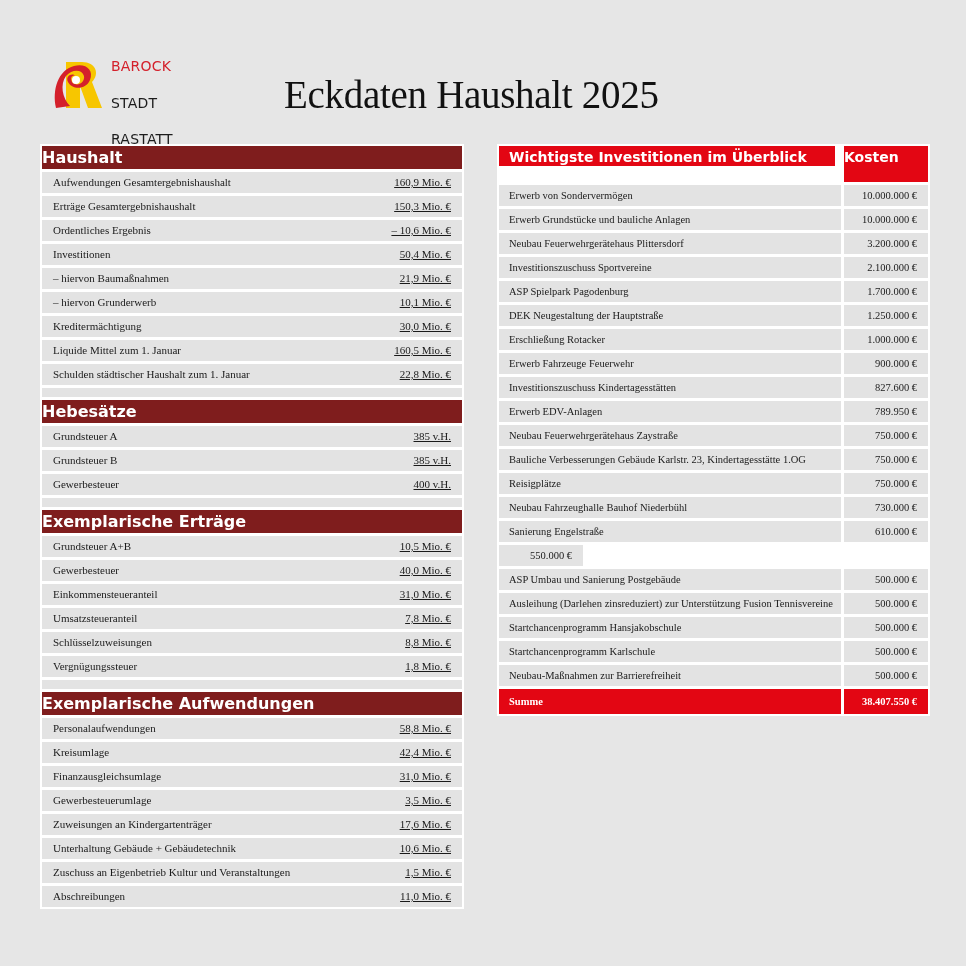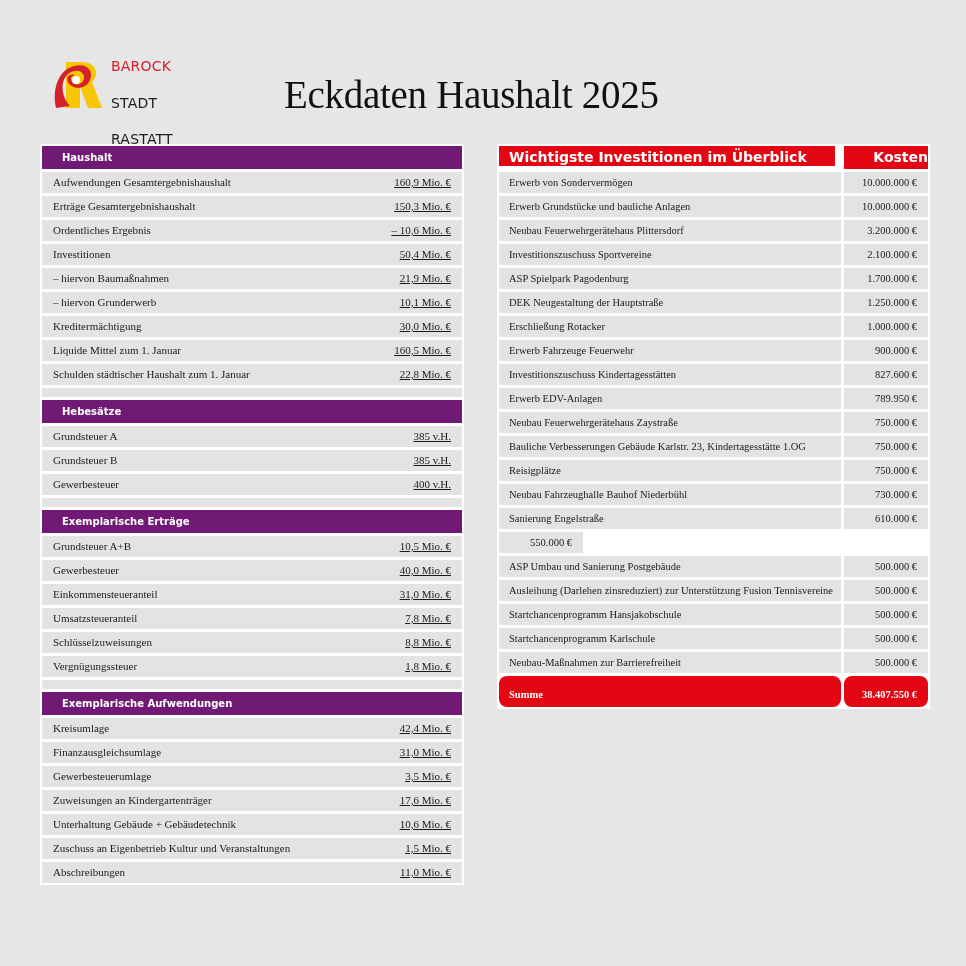--- a/index.html
+++ b/index.html
@@ -12,37 +12,37 @@
   .logo-text { position: absolute; left: 59px; top: 0; font-family: "DejaVu Sans", sans-serif; font-size: 14px; line-height: 16.5px; letter-spacing: 0.2px; }
   .logo-text .l1 { color: #d4202b; }
   .logo-text .l2, .logo-text .l3 { color: #1c1c1c; margin-top: 20px; }
   .title { position: absolute; left: 284px; top: 72px; font-size: 39px; line-height: 46px; color: #111; letter-spacing: -0.3px; }
 
   .panel { position: absolute; background: #fff; padding: 2px; box-sizing: border-box; }
   .left { left: 40px; top: 144px; width: 424px; }
   .right { left: 497px; top: 144px; width: 433px; }
 
   .sec-head {
-    background: #701a75; color: #fff; font-family: "DejaVu Sans", sans-serif; font-weight: bold;
-    font-size: 10px; height: 23px; line-height: 23px; padding-left: 20px; margin-bottom: 3px;
+    background: #7f1d1d; color: #fff; font-family: "DejaVu Sans", sans-serif; font-weight: bold;
+    font-size: 16px; height: 23px; line-height: 23px; padding-left: 0; margin-bottom: 3px;
   }
   .row {
     background: #e3e3e3; height: 21px; line-height: 21px; margin-bottom: 3px;
     display: flex; justify-content: space-between; padding: 0 11px 0 11px; font-size: 11px;
   }
   .row .val { text-align: right; white-space: nowrap; text-decoration: underline; }
   .spacer { background: #e3e3e3; height: 9px; margin-bottom: 3px; }
 
   .r-head { display: flex; margin-bottom: 3px; }
   .r-head .h1 { flex: 1; background: #e30613; color: #fff; font-family: "DejaVu Sans", sans-serif; font-weight: bold; font-size: 14px; height: 20px; line-height: 23px; padding-left: 10px; margin-right: 9px; }
-  .r-head .h2 { width: 84px; background: #e30613; color: #fff; font-family: "DejaVu Sans", sans-serif; font-weight: bold; font-size: 14px; height: 23px; line-height: 23px; text-align: right; }
+  .r-head .h2 { width: 84px; background: #e30613; color: #fff; font-family: "DejaVu Sans", sans-serif; font-weight: bold; font-size: 14px; height: 36px; line-height: 23px; text-align: left; }
   .r-row { display: flex; margin-bottom: 3px; }
   .r-row .name { flex: 1; background: #e3e3e3; margin-right: 3px; padding: 0 8px 0 10px; font-size: 10.5px; line-height: 14px; padding-top: 4px; padding-bottom: 3px; min-height: 14px; }
   .r-row .cost { width: 84px; background: #e3e3e3; font-size: 10.5px; text-align: right; padding: 4px 11px 3px 0; box-sizing: border-box; line-height: 14px; white-space: nowrap; }
-  .r-row.sum .name, .r-row.sum .cost { background: #e30613; color: #fff; font-weight: bold; padding-top: 12px; padding-bottom: 5px; border-radius: 8px; }
+  .r-row.sum .name, .r-row.sum .cost { background: #e30613; color: #fff; font-weight: bold; padding-top: 6px; padding-bottom: 5px; }
 </style>
 </head>
 <body>
 
 <div class="logo">
   <svg class="logo-mark" viewBox="0 0 52 50">
     <path d="M2 2 H30 C44 2 48 14 40 22 L50 48 H36 L28 26 V48 H14 V2 Z" fill="#f7c600"></path>
     <path d="M4 48 C0 30 6 10 22 6 C34 3 42 10 38 20 C34 30 20 30 16 22 C13 16 20 12 24 16 C20 14 17 19 21 23 C26 27 33 22 32 16 C30 9 20 9 14 16 C8 24 10 38 18 46 Z" fill="#d4202b"></path>
     <circle cx="24" cy="20" r="4" fill="#fff"></circle>
   </svg>
@@ -133,20 +133,24 @@
       <span class="val">8,8 Mio. €</span>
     </div>
   <div class="row">
       <span>Vergnügungssteuer</span>
       <span class="val">1,8 Mio. €</span>
     </div>
   <div class="spacer"></div>
 
   <div class="sec-head">Exemplarische Aufwendungen</div>
   <div class="row">
+      <span>Personalaufwendungen</span>
+      <span class="val">58,8 Mio. €</span>
+    </div>
+  <div class="row">
       <span>Kreisumlage</span>
       <span class="val">42,4 Mio. €</span>
     </div>
   <div class="row">
       <span>Finanzausgleichsumlage</span>
       <span class="val">31,0 Mio. €</span>
     </div>
   <div class="row">
       <span>Gewerbesteuerumlage</span>
       <span class="val">3,5 Mio. €</span>

